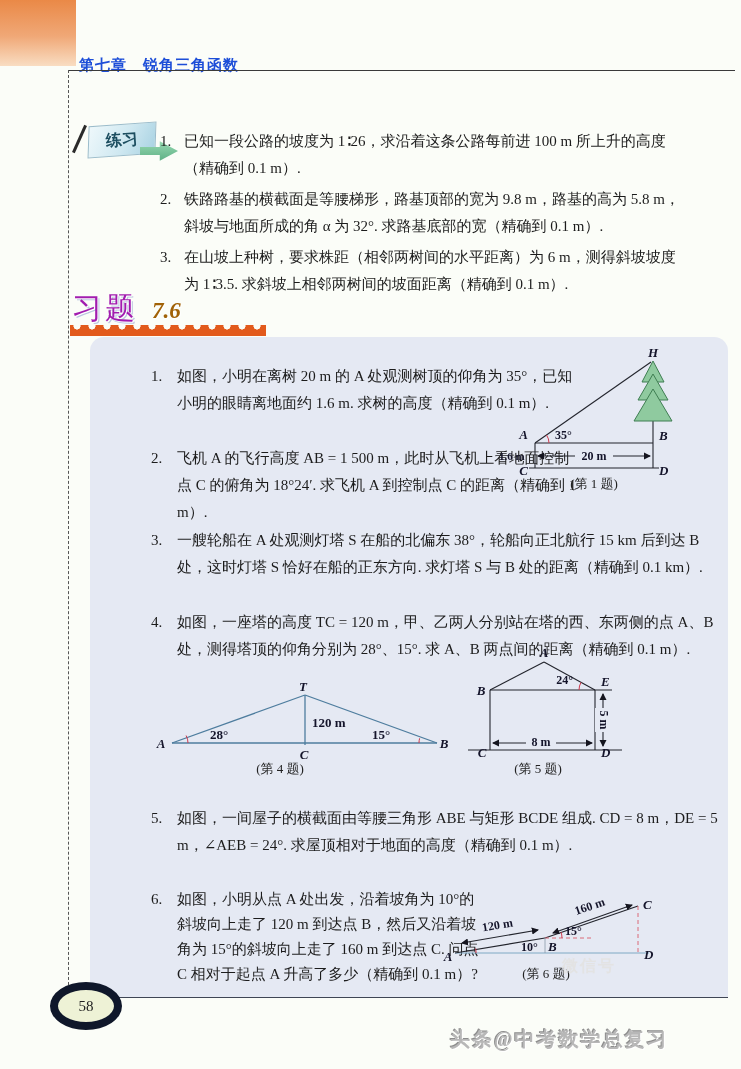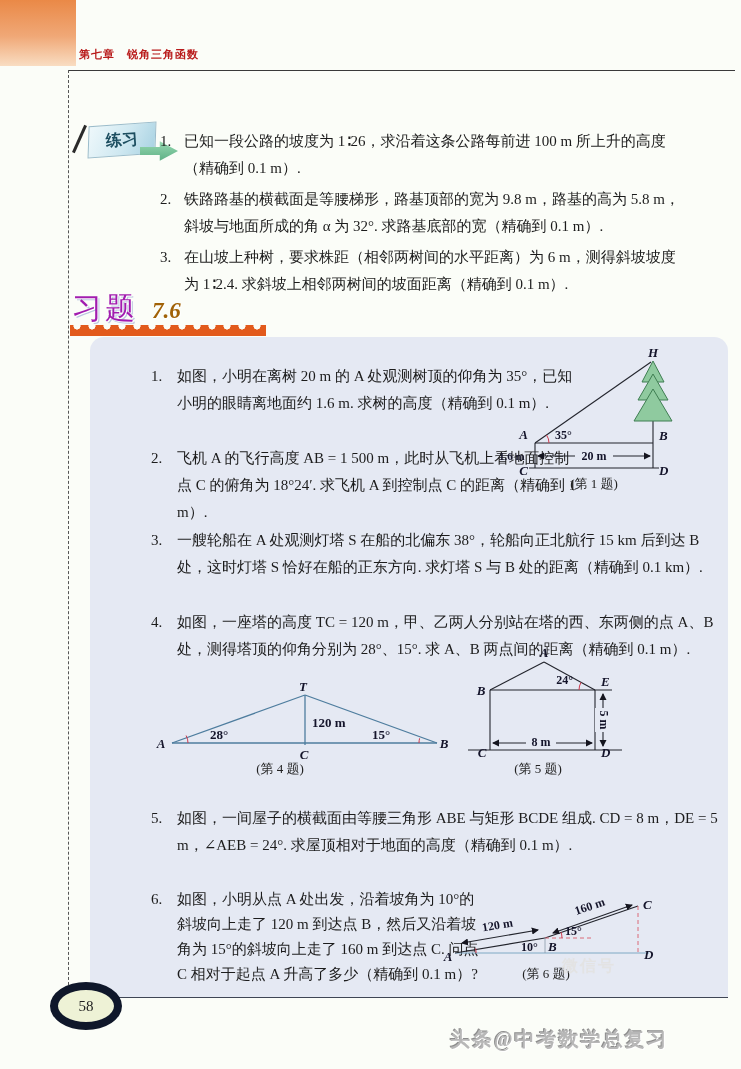--- a/index.html
+++ b/index.html
@@ -3,22 +3,22 @@
 <meta charset="utf-8">
 <style>
   html,body{margin:0;padding:0;background:#e8e8e8;}
   .page{
     position:relative;width:741px;height:1069px;margin:0 auto;
     background:#fbfdf8;overflow:hidden;
     font-family:"Liberation Serif","DejaVu Serif",serif;color:#1c1c1c;
   }
   .corner{position:absolute;left:0;top:0;width:76px;height:66px;
     background:linear-gradient(180deg,#ea8947 0%,#f0a877 55%,#f9ddc2 100%);}
-  .chapter{position:absolute;left:79px;top:47px;font-size:11px;font-weight:bold;
-    letter-spacing:1px;color:#b91c1c;}
+  .chapter{position:absolute;left:79px;top:56px;font-size:15px;font-weight:bold;
+    letter-spacing:1px;color:#1d4ed8;}
   .topline{position:absolute;left:68px;top:70px;width:667px;height:0;
     border-top:1.4px solid #3a3a3a;}
   .leftdash{position:absolute;left:68px;top:70px;height:920px;width:0;
     border-left:1.2px dashed #555;}
 
   
   .badge{position:absolute;left:76px;top:118px;width:110px;height:44px;}
   .badge-slash{position:absolute;left:2px;top:6px;width:3px;height:30px;background:#2a2a2a;
     transform:rotate(24deg);}
   .badge-paper{position:absolute;left:12px;top:6px;width:66px;height:30px;
@@ -94,21 +94,21 @@
     <div class="badge-slash"></div>
     <div class="badge-paper">
       <span>练习</span>
     </div>
     <div class="badge-arrow"></div>
   </div>
 
   <div class="plist">
     <p class="pitem"><span class="pnum">1.</span><span>已知一段公路的坡度为 1∶26，求沿着这条公路每前进 100 m 所上升的高度（精确到 0.1 m）.</span></p>
     <p class="pitem"><span class="pnum">2.</span><span>铁路路基的横截面是等腰梯形，路基顶部的宽为 9.8 m，路基的高为 5.8 m，斜坡与地面所成的角 α 为 32°. 求路基底部的宽（精确到 0.1 m）.</span></p>
-    <p class="pitem"><span class="pnum">3.</span><span>在山坡上种树，要求株距（相邻两树间的水平距离）为 6 m，测得斜坡坡度为 1∶2.4. 求斜坡上相邻两树间的坡面距离（精确到 0.1 m）.</span></p>
+    <p class="pitem"><span class="pnum">3.</span><span>在山坡上种树，要求株距（相邻两树间的水平距离）为 6 m，测得斜坡坡度为 1∶3.5. 求斜坡上相邻两树间的坡面距离（精确到 0.1 m）.</span></p>
   </div>
 
   <div class="ex-title">
     <span class="ex-zh">习题</span><span class="ex-num">7.6</span>
   </div>
   <div class="ex-bar"></div>
 
   <div class="panel"></div>
 
   <p class="prob" style="left:135px;top:347px;width:402px"><span class="num">1.</span><span>如图，小明在离树 20 m 的 A 处观测树顶的仰角为 35°，已知小明的眼睛离地面约 1.6 m. 求树的高度（精确到 0.1 m）.</span></p>

